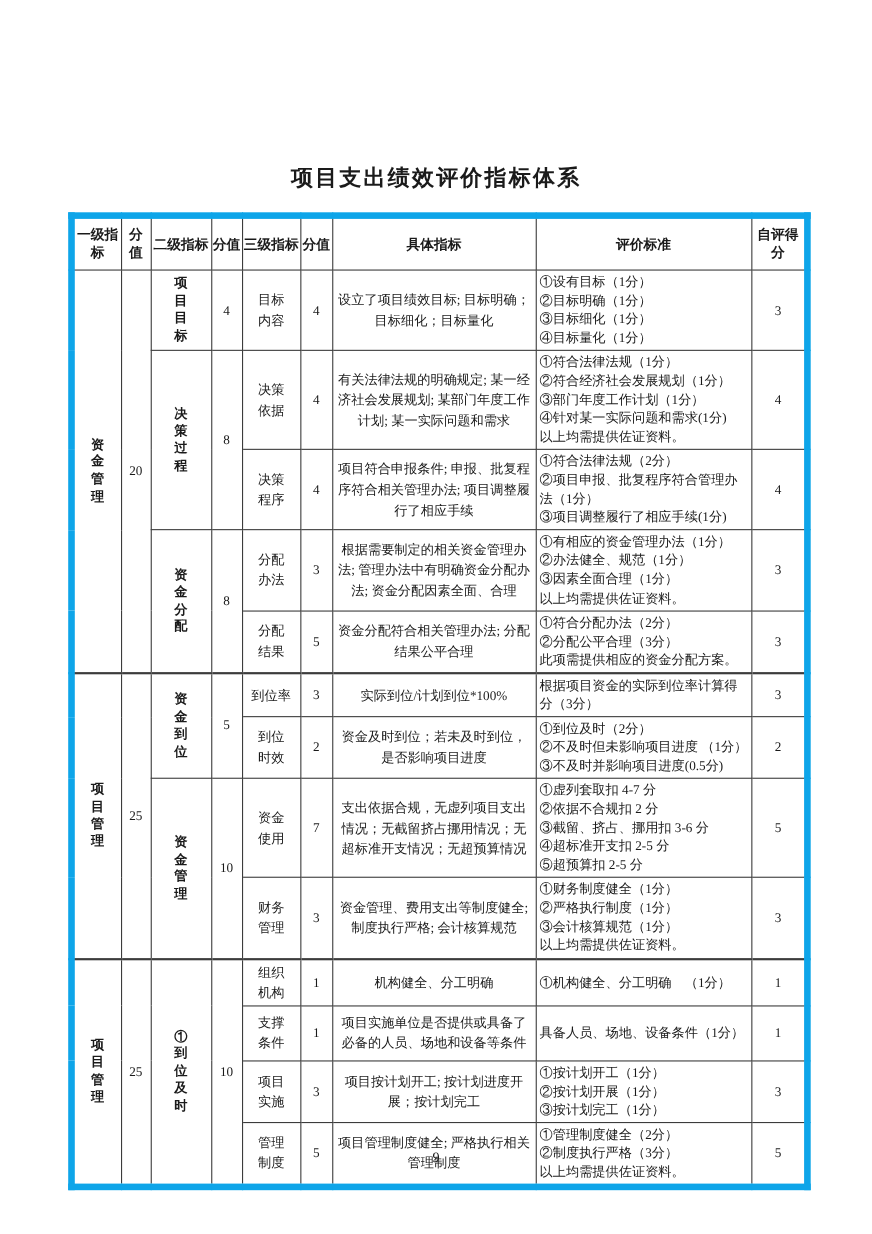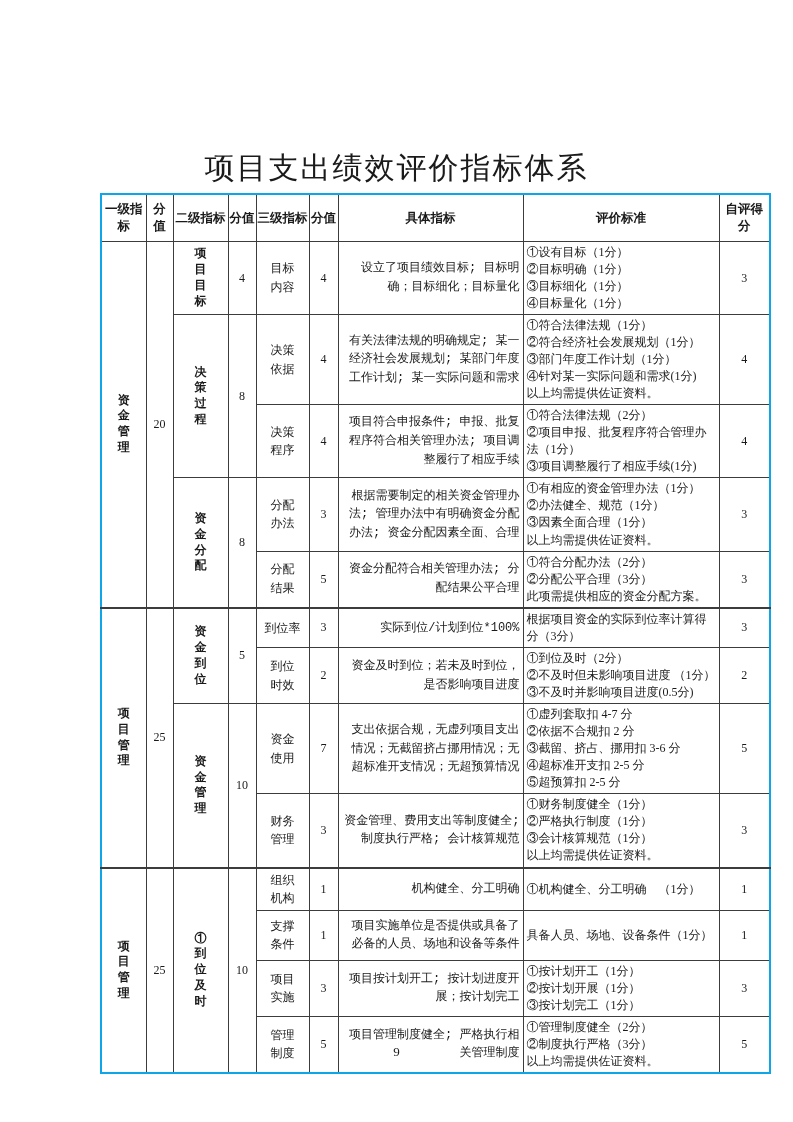--- a/index.html
+++ b/index.html
@@ -9,32 +9,31 @@
     background:#ffffff;
     margin:0 auto;
     font-family:"Liberation Serif","DejaVu Serif",serif;
     color:#1a1a1a;
     overflow:hidden;
   }
   .doc-title{
     position:absolute;
     top:148px;left:0;right:0;
     text-align:center;
-    font-size:30px;
-    font-weight:normal;
+    font-size:20px;
+    font-weight:bold;
     letter-spacing:2px;
   }
   table.grid{
     position:absolute;
     top:193px;left:62px;
     width:669px;
     border-collapse:collapse;
     table-layout:fixed;
-    border:2px solid #0ea5e9;
-    margin-left:38px;
+    border:6px solid #0ea5e9;
   }
   table.grid th, table.grid td{
     border:1px solid #3c3c3c;
     padding:2px 3px;
     font-size:12px;
     vertical-align:middle;
     overflow:hidden;
   }
   table.grid th{
     font-weight:bold;
@@ -57,24 +56,23 @@
     line-height:1.32;
     text-align:center;
   }
   td.l3name{
     text-align:center;
     white-space:pre-line;
     line-height:1.55;
     padding:2px 4px;
   }
   td.ind{
-    text-align:right;
+    text-align:center;
     line-height:1.55;
     padding:3px 6px;
-    font-family:Liberation Mono, monospace;
   }
   td.crit{
     text-align:left;
     white-space:pre-line;
     line-height:1.42;
     padding:3px 6px;
   }
   tr.section-start td{border-top:2px solid #3c3c3c;}
   .page-number{
     position:absolute;

